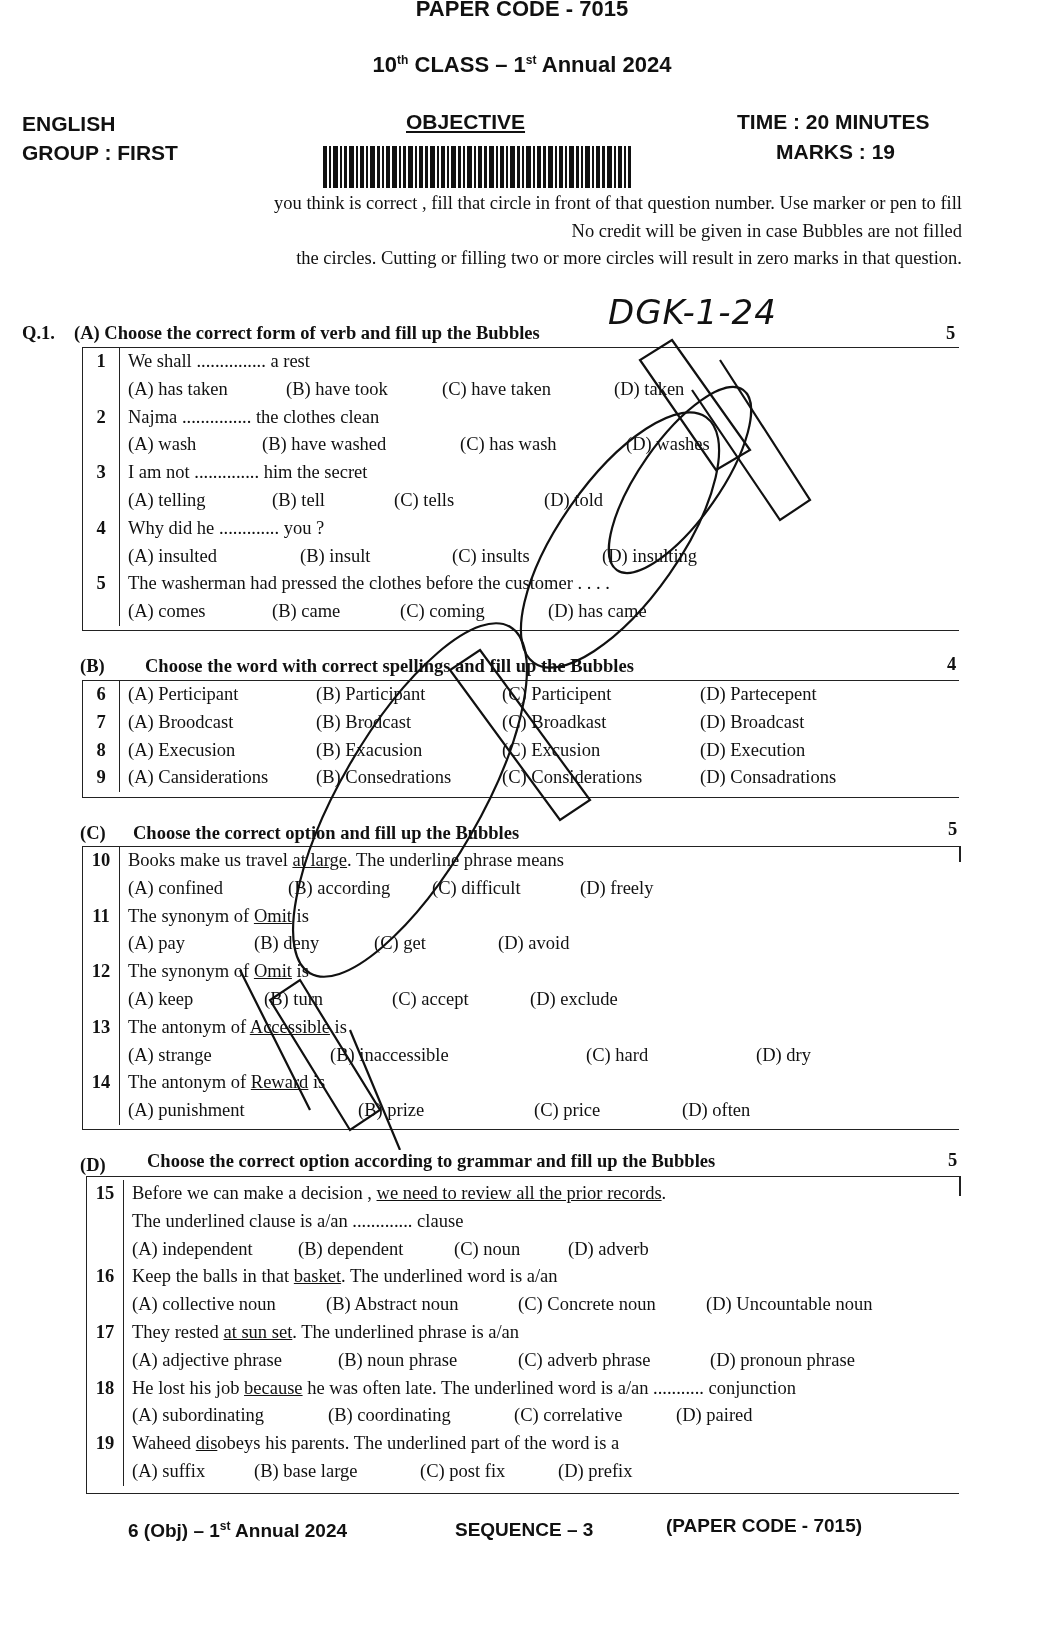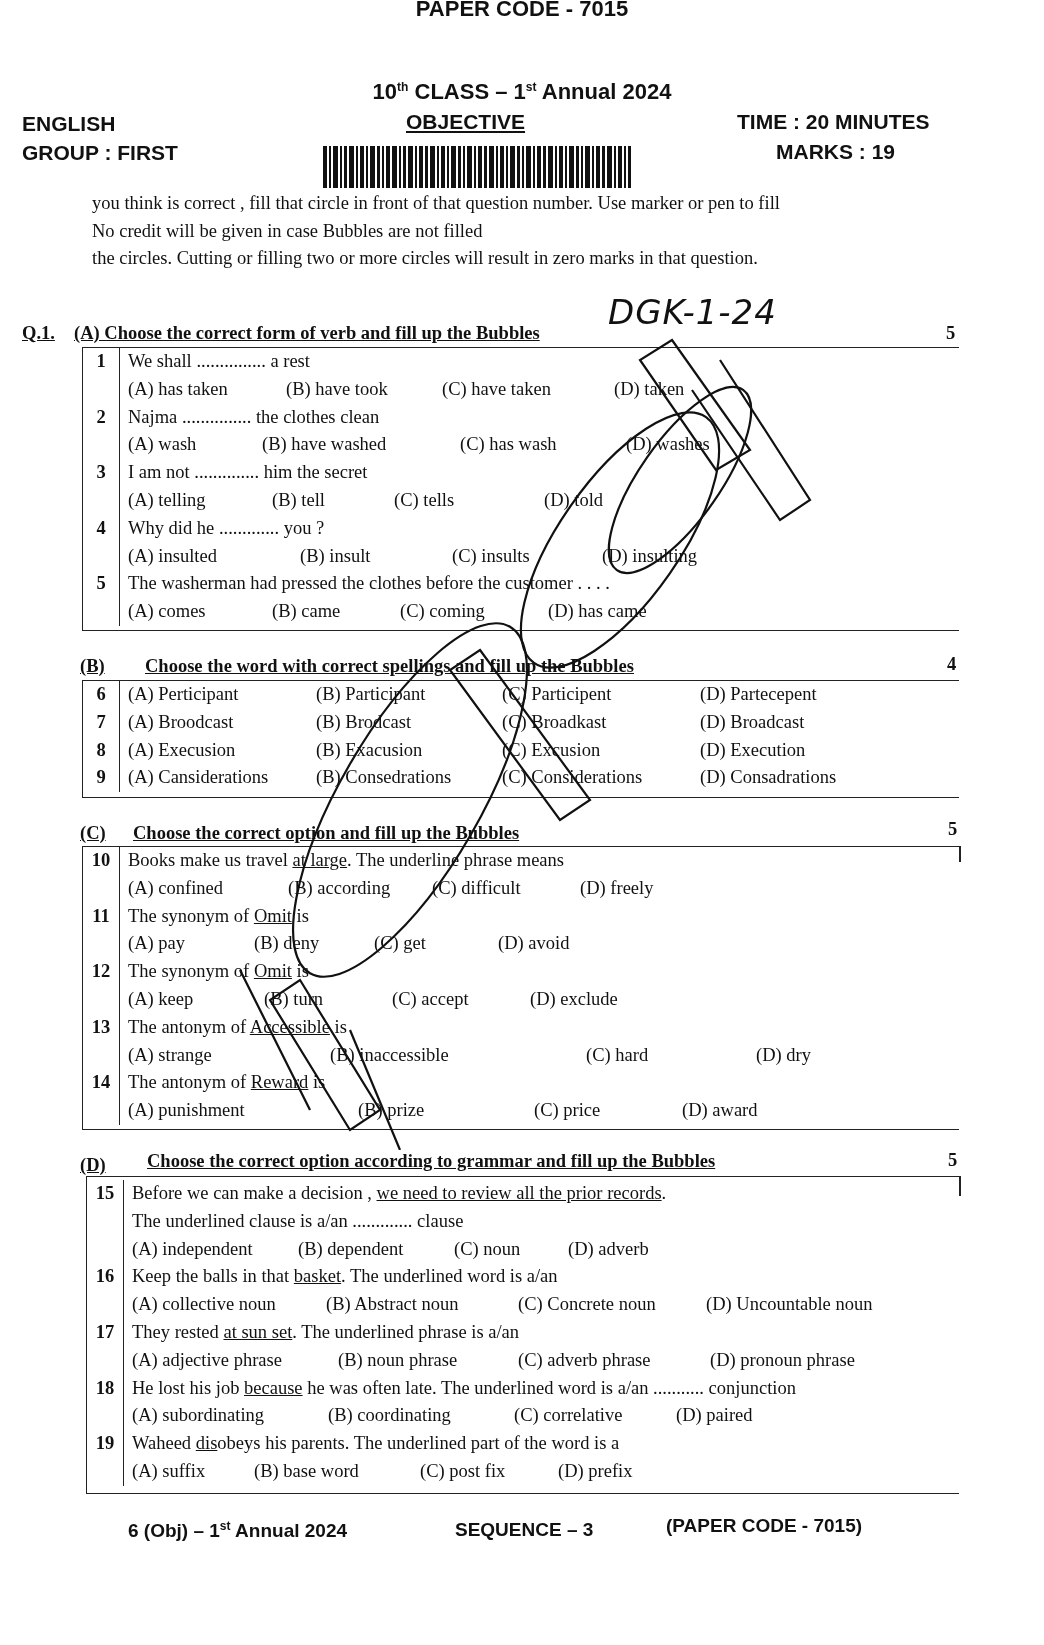--- a/index.html
+++ b/index.html
@@ -1,32 +1,32 @@
 <!DOCTYPE html>
 <html><head>
 <meta charset="utf-8">
 <style>
   html, body { margin:0; padding:0; background:#fff; }
   body { width:1044px; height:1645px; position:relative; overflow:hidden; color:#111;
          font-family:"Liberation Serif", "DejaVu Serif", serif; }
   .abs { position:absolute; }
   .hdr { font-family:"Liberation Sans", "DejaVu Sans", sans-serif; font-weight:bold; }
   .title1 { top:-4px; left:0; width:1044px; text-align:center; font-size:22px; }
-  .title2 { top:52px; left:0; width:1044px; text-align:center; font-size:22px;margin-top:27px; }
+  .title2 { top:52px; left:0; width:1044px; text-align:center; font-size:22px; }
   .title2 sup, .foot sup { font-size:12px; }
   .lhead { left:22px; font-size:21px; }
   .rhead { left:737px; font-size:21px; }
   .objective { top:110px; left:406px; font-size:21px; text-decoration:underline; }
   .barcode { top:146px; left:323px; width:308px; height:42px; }
   .note { top:190px; left:22px; width:940px; font-size:18.5px; line-height:27.5px; }
   .note .lbl { font-weight:bold; }
-  .note .ind { padding-left:70px; display:block; }
+  .note .ind { padding-left:70px; display:block;text-align:right; }
   .note .first { display:block; }
   .hand { top:292px; left:608px; font-family:"DejaVu Sans", sans-serif; font-size:34px; font-style:italic; letter-spacing:1px; }
-  .sechead { font-weight:bold; font-size:18.5px;text-decoration:underline; }
+  .sechead { font-weight:bold; font-size:18.5px; }
   .marks { font-weight:bold; font-size:18.5px; }
   table.q { position:absolute; border-collapse:collapse; font-size:18.5px; }
   table.q td { padding:0 0 0 8px; vertical-align:top; height:27.8px; line-height:27.8px; white-space:nowrap; }
   table.q td.num { width:36px; padding:0; text-align:center; font-weight:bold; border-right:1.5px solid #222; }
   .box { position:absolute; border:1.5px solid #222; }
   .opt { display:inline-block; }
   .u { text-decoration:underline; }
   .foot { top:1519px; font-size:19px; }
   .wm { top:330px; left:120px; width:720px; height:820px; pointer-events:none; }
 </style>
@@ -215,21 +215,21 @@
         <td><span>The antonym of </span><span class="u">Accessible</span><span> is</span></td>
       </tr>
   <tr>
         <td><span class="opt" style="width:202px">(A) strange</span><span class="opt" style="width:256px">(B) inaccessible</span><span class="opt" style="width:170px">(C) hard</span><span class="opt">(D) dry</span></td>
       </tr>
   <tr>
         <td class="num" rowspan="2">14</td>
         <td><span>The antonym of </span><span class="u">Reward</span><span> is</span></td>
       </tr>
   <tr>
-        <td><span class="opt" style="width:230px">(A)  punishment</span><span class="opt" style="width:176px">(B) prize</span><span class="opt" style="width:148px">(C) price</span><span class="opt">(D) award</span></td>
+        <td><span class="opt" style="width:230px">(A)  punishment</span><span class="opt" style="width:176px">(B) prize</span><span class="opt" style="width:148px">(C) price</span><span class="opt">(D) often</span></td>
       </tr>
 </tbody>
   </table>
 
 <div class="abs sechead" style="top:1155px;left:80px">(D)</div>
 <div class="abs sechead" style="top:1151px;left:147px">Choose the correct option according to grammar and fill up the Bubbles</div>
 <div class="abs marks" style="top:1150px;left:948px">5</div>
 <div class="box" style="top:1176px;left:86px;width:872px;height:316px;border-right:none;"></div>
 <div class="abs" style="top:1176px;left:959px;width:1.5px;height:20px;background:#222;"></div>
 <table class="q" style="top:1180px;left:87px;">
@@ -263,21 +263,21 @@
         <td><span>He lost his job </span><span class="u">because</span><span> he was often late. The underlined word is a/an ........... conjunction</span></td>
       </tr>
   <tr>
         <td><span class="opt" style="width:196px">(A) subordinating</span><span class="opt" style="width:186px">(B) coordinating</span><span class="opt" style="width:162px">(C) correlative</span><span class="opt">(D) paired</span></td>
       </tr>
   <tr>
         <td class="num" rowspan="2">19</td>
         <td><span>Waheed </span><span class="u">dis</span><span>obeys his parents. The underlined part of the word is a</span></td>
       </tr>
   <tr>
-        <td><span class="opt" style="width:122px">(A) suffix</span><span class="opt" style="width:166px">(B) base word</span><span class="opt" style="width:138px">(C) post fix</span><span class="opt">(D) prefix</span></td>
+        <td><span class="opt" style="width:122px">(A) suffix</span><span class="opt" style="width:166px">(B) base large</span><span class="opt" style="width:138px">(C) post fix</span><span class="opt">(D) prefix</span></td>
       </tr>
 </tbody>
   </table>
 
 <svg class="abs wm" viewBox="0 0 720 820">
   <g fill="none" stroke="#111" stroke-width="2.2">
     <path d="M552 10 L630 120 L596 140 L520 30 Z"></path>
     <path d="M600 30 L690 170 L660 190 L572 60"></path>
     <ellipse cx="560" cy="150" rx="40" ry="110" transform="rotate(35 560 150)"></ellipse>
     <ellipse cx="500" cy="210" rx="60" ry="150" transform="rotate(35 500 210)"></ellipse>

